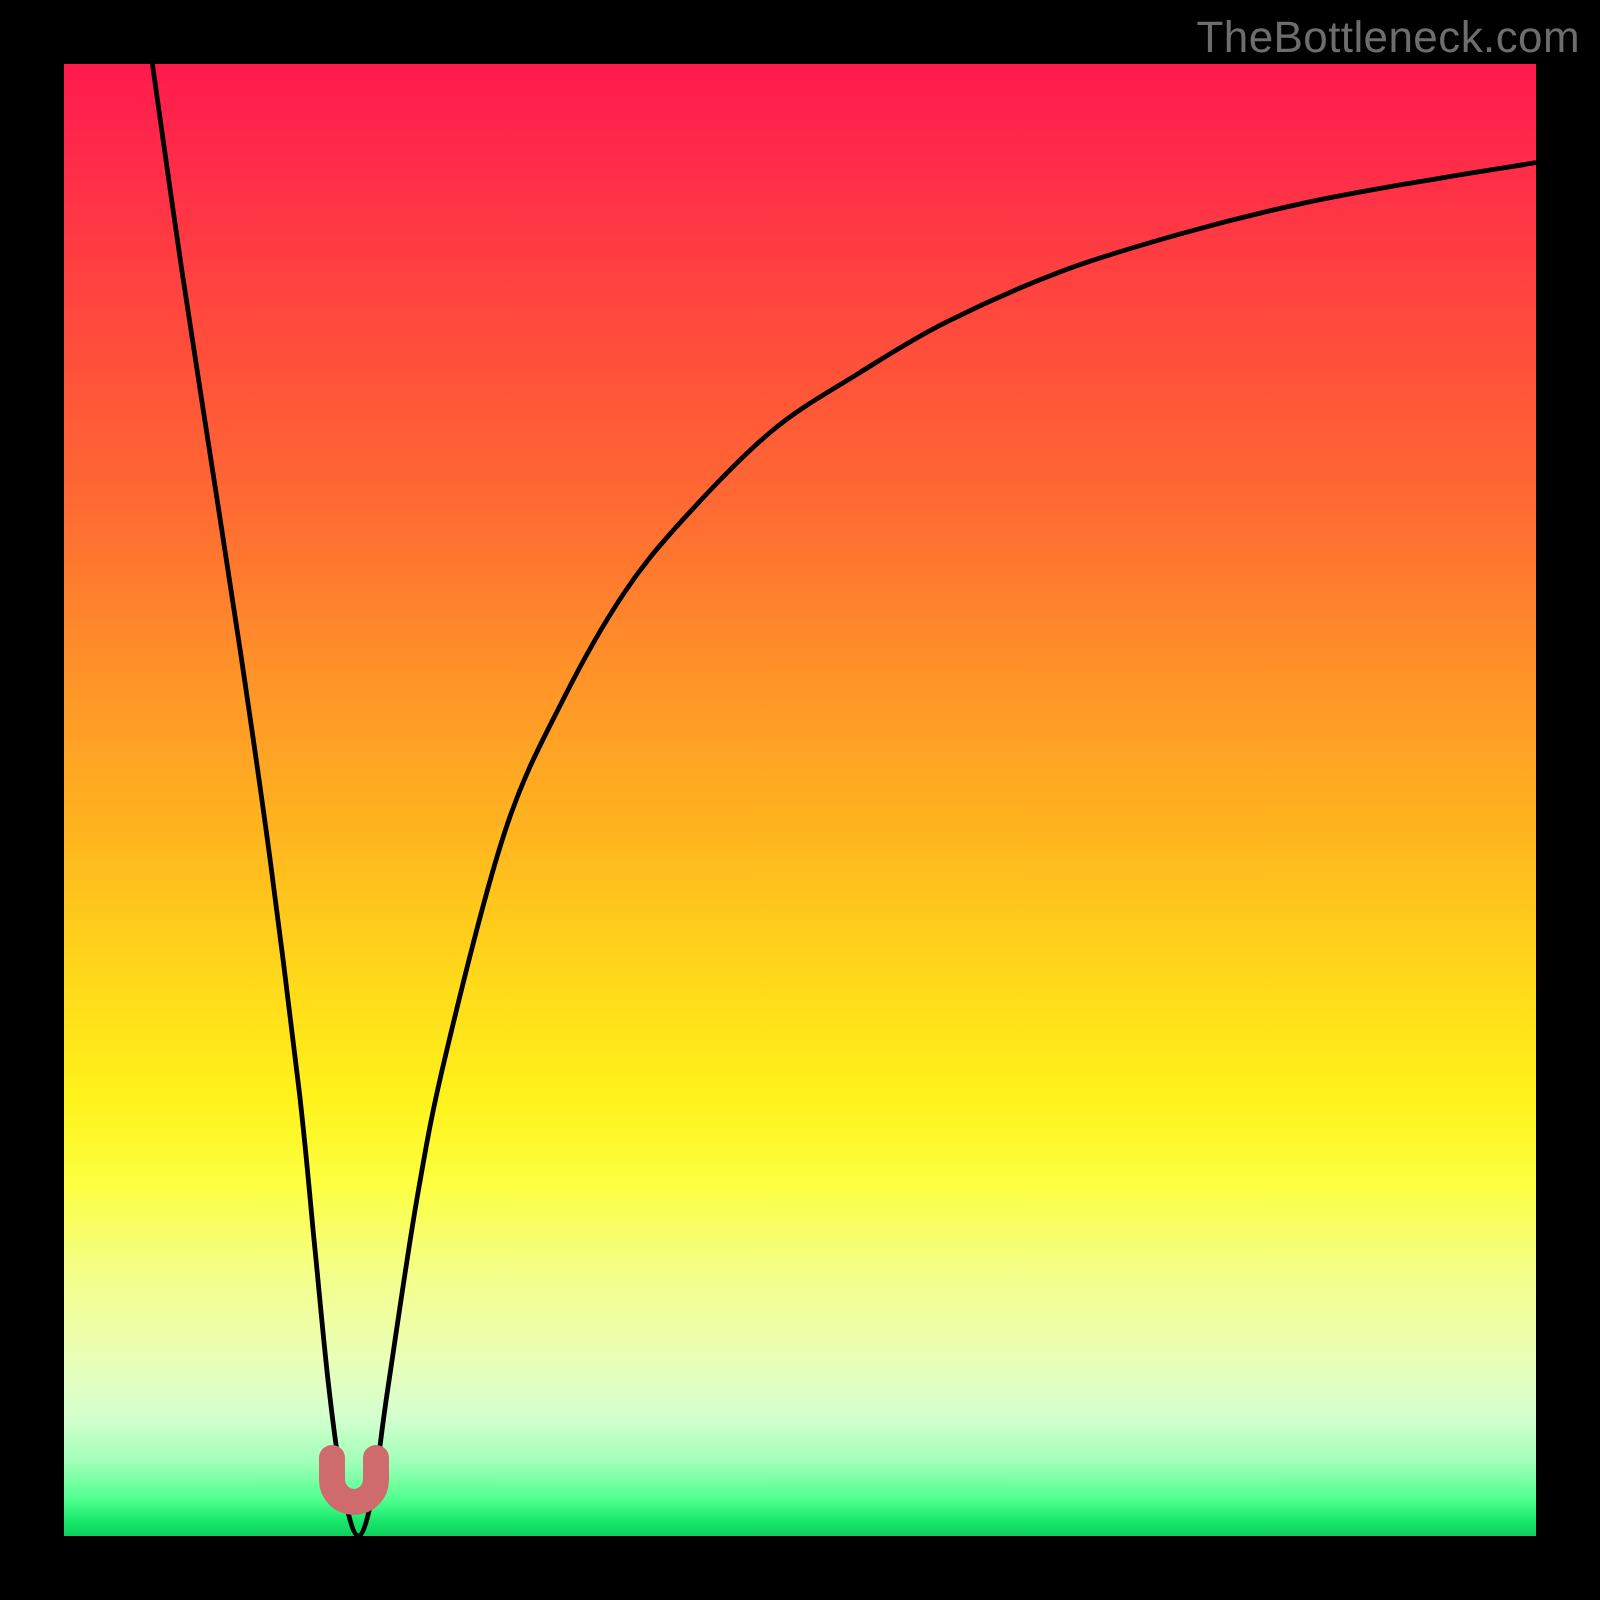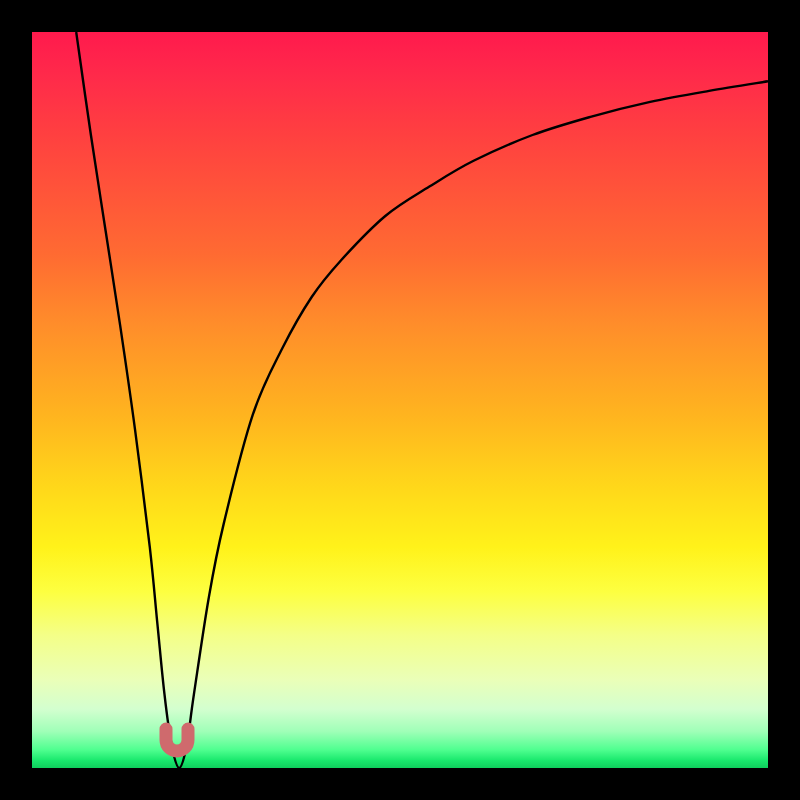--- a/index.html
+++ b/index.html
@@ -61,20 +61,21 @@
     position: absolute;
     top: 0; left: 0;
     width: 100%; height: 100%;
   }
 </style>
 </head>
 <body>
 
 <div class="frame">
 
+  <div class="watermark">TheBottleneck.com</div>
 
   <div class="plot">
     <div class="gradient-bg"></div>
 
     <svg class="curves" viewBox="0 0 736 736" preserveAspectRatio="none">
       <path fill="none" stroke="#000" stroke-width="2.4" d="M 44.2 0.0 C 46.6 17.2, 54.0 69.9, 58.9 103.0 C 63.8 136.2, 68.7 166.8, 73.6 198.7 C 78.5 230.6, 83.4 261.3, 88.3 294.4 C 93.2 327.5, 98.1 360.6, 103.0 397.4 C 107.9 434.2, 114.1 483.3, 117.8 515.2 C 121.4 547.1, 122.7 564.3, 125.1 588.8 C 127.6 613.3, 130.0 641.5, 132.5 662.4 C 134.9 683.3, 137.4 701.7, 139.8 713.9 C 142.3 726.2, 144.7 736.0, 147.2 736.0 C 149.7 736.0, 152.1 726.2, 154.6 713.9 C 157.0 701.7, 158.2 686.9, 161.9 662.4 C 165.6 637.9, 171.7 594.9, 176.6 566.7 C 181.5 538.5, 184.0 523.8, 191.4 493.1 C 198.7 462.5, 211.0 412.2, 220.8 382.7 C 230.6 353.3, 240.4 336.1, 250.2 316.5 C 260.1 296.9, 269.9 279.7, 279.7 265.0 C 289.5 250.2, 296.9 241.7, 309.1 228.2 C 321.4 214.7, 338.6 196.3, 353.3 184.0 C 368.0 171.7, 382.7 163.8, 397.4 154.6 C 412.2 145.4, 424.4 137.4, 441.6 128.8 C 458.8 120.2, 480.9 110.4, 500.5 103.0 C 520.1 95.7, 539.7 90.2, 559.4 84.6 C 579.0 79.1, 598.6 74.2, 618.2 69.9 C 637.9 65.6, 657.5 62.3, 677.1 58.9 C 696.7 55.4, 726.2 50.9, 736.0 49.3" id="curvePath"></path>
       <path fill="none" stroke="#cf6a6d" stroke-width="13" stroke-linecap="round" stroke-linejoin="round" d="M 134.0 697.0 L 134.0 708.0 A 11.0 11.0 0 0 0 156.0 708.0 L 156.0 697.0" id="markerPath"></path>
     </svg>
   </div>
 

